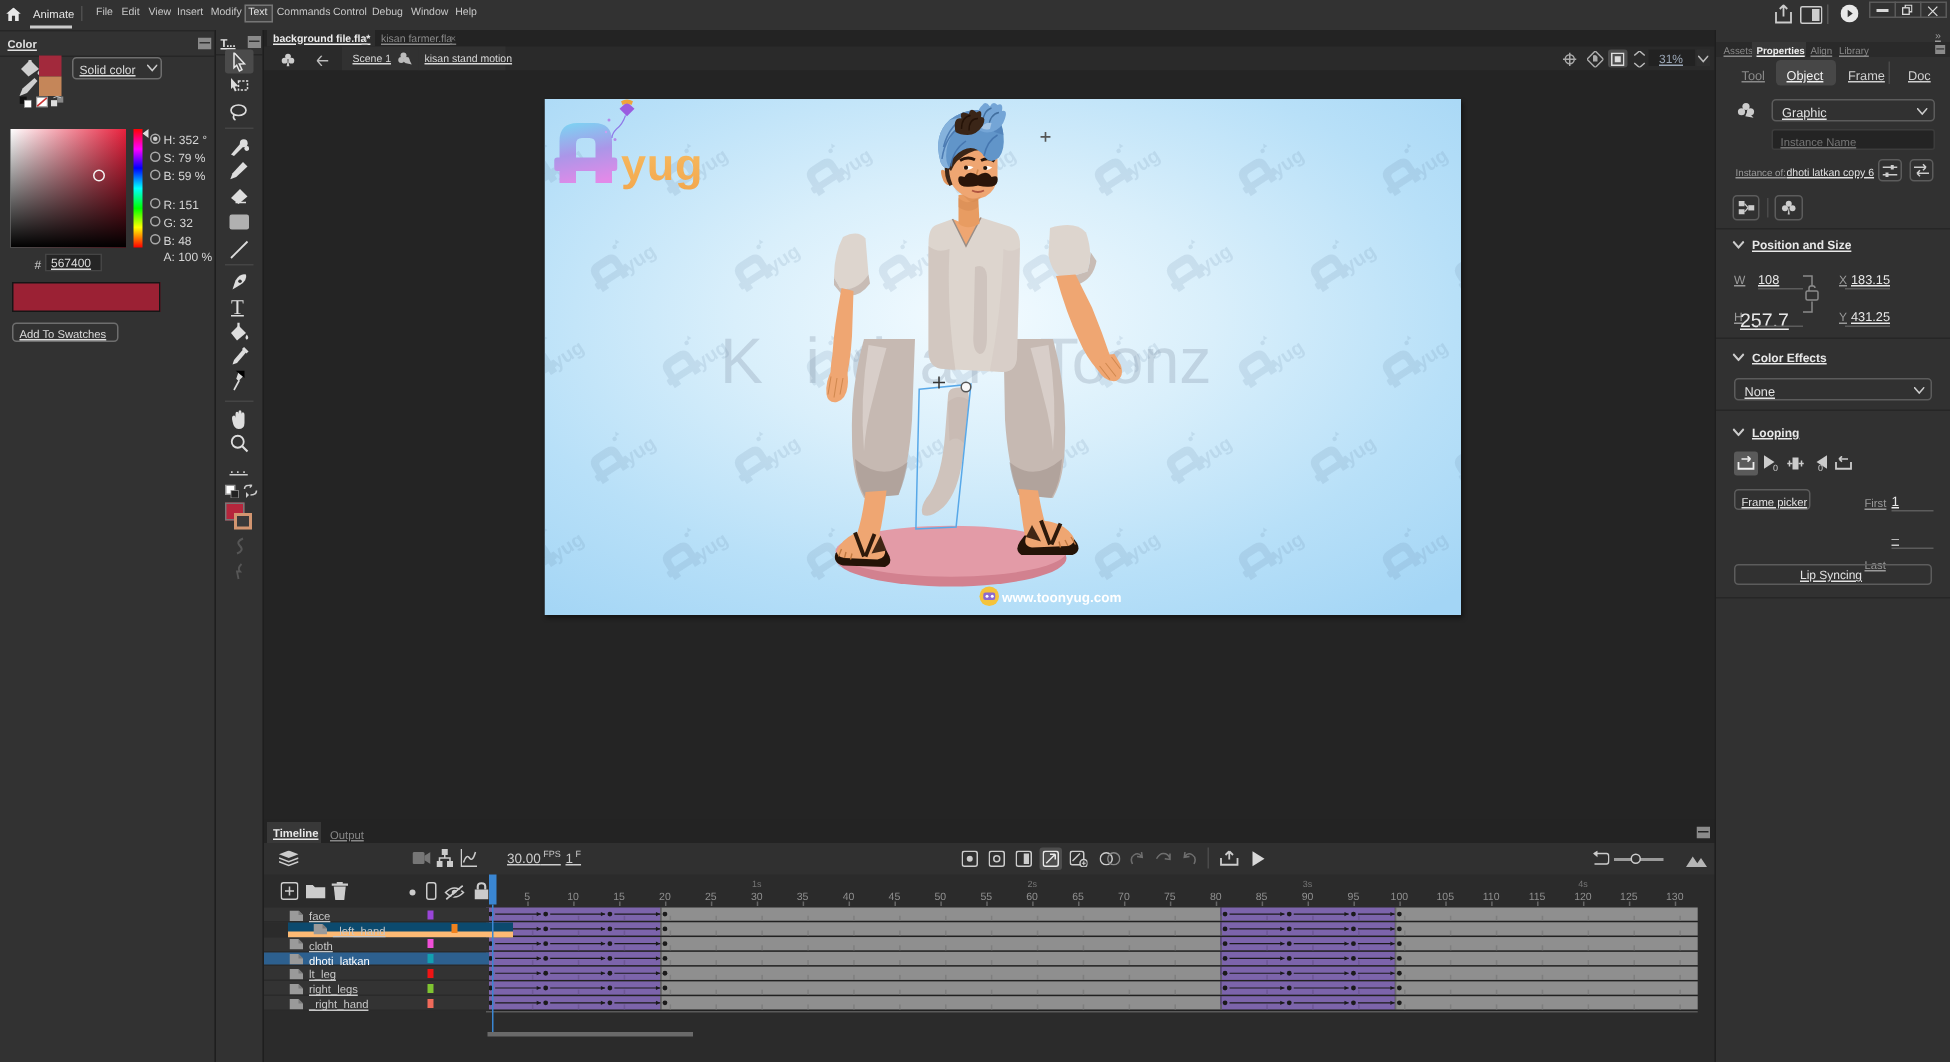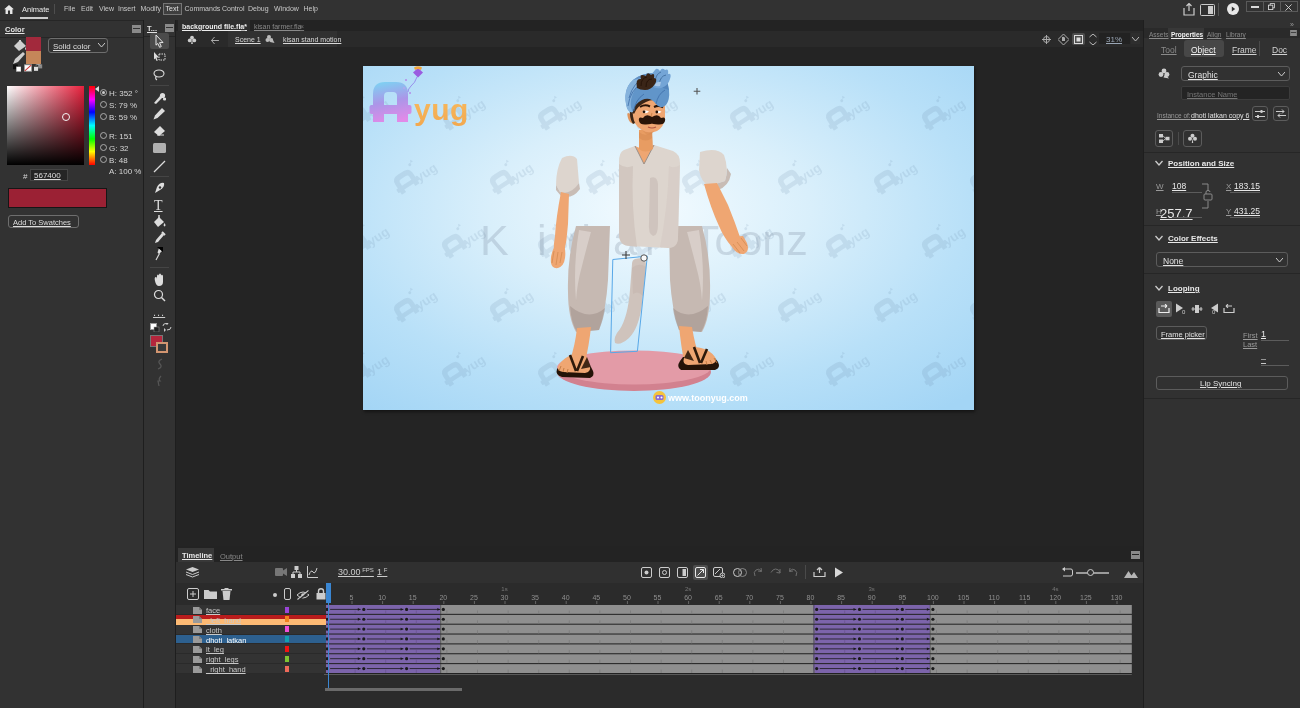--- a/index.html
+++ b/index.html
@@ -664,21 +664,21 @@
           <rect x="0" y="91.00" width="807.8" height="1" fill="#5a5a5a"></rect>
         </svg>
       <div class="abs" style="left:0;top:59.0px;width:150px;height:9.9px;background:#333333;border-bottom:1px solid #2a2a2a">
           <svg class="abs" style="left:17px;top:1.5px" width="9" height="7" viewBox="0 0 9 7">
             <path d="M0 0 L6 0 L9 3 L9 7 L0 7 Z" fill="#9a9a9a"></path>
             <path d="M6 0 L6 3 L9 3" fill="#7a7a7a"></path>
           </svg>
           <div class="txt" style="left:30px;top:1px;font-size:7.5px;color:#c8c8c8">face</div>
           <div class="abs" style="left:109px;top:1.5px;width:4px;height:6px;background:#9a45d8"></div>
         </div>
-      <div class="abs" style="left:0;top:68.9px;width:150px;height:9.9px;background:#b91c1c;border-bottom:6px solid #fdba74">
+      <div class="abs" style="left:16px;top:68.9px;width:150px;height:9.9px;background:#0c4a6e;border-bottom:4px solid #fdba74">
           <svg class="abs" style="left:17px;top:1.5px" width="9" height="7" viewBox="0 0 9 7">
             <path d="M0 0 L6 0 L9 3 L9 7 L0 7 Z" fill="#9a9a9a"></path>
             <path d="M6 0 L6 3 L9 3" fill="#7a7a7a"></path>
           </svg>
           <div class="txt" style="left:30px;top:1px;font-size:7.5px;color:#c8c8c8">_left_hand</div>
           <div class="abs" style="left:109px;top:1.5px;width:4px;height:6px;background:#f0821e"></div>
         </div>
       <div class="abs" style="left:0;top:78.7px;width:150px;height:9.9px;background:#333333;border-bottom:1px solid #2a2a2a">
           <svg class="abs" style="left:17px;top:1.5px" width="9" height="7" viewBox="0 0 9 7">
             <path d="M0 0 L6 0 L9 3 L9 7 L0 7 Z" fill="#9a9a9a"></path>
@@ -854,21 +854,21 @@
     <div class="abs" style="left:77px;top:281px;width:16px;height:16px;border-radius:2px"></div>
     <svg class="abs" style="left:79px;top:284px" width="12" height="10" viewBox="0 0 12 10">
         <path d="M11 4 L11 8.5 L1 8.5 L1 4" stroke="#cccccc" fill="none" stroke-width="1.2"></path>
         <path d="M9 2 L3 2 M3 2 L5 0.2 M3 2 L5 3.8" stroke="#cccccc" fill="none" stroke-width="1.1"></path>
       </svg>
     <div class="abs" style="left:12px;top:306px;width:51px;height:14px;border:1px solid #5c5c5c;border-radius:3px"></div>
     <div class="txt" style="left:17px;top:310px;font-size:7.5px;color:#e2e2e2">Frame picker</div>
     <div class="txt" style="left:99px;top:311px;font-size:7.5px;color:#9a9a9a">First</div>
     <div class="txt" style="left:117px;top:309px;font-size:9px;color:#e8e8e8">1</div>
     <div class="abs" style="left:117px;top:320px;width:28px;height:1px;background:#5c5c5c"></div>
-    <div class="txt" style="left:99px;top:320px;font-size:7.5px;color:#9a9a9a">Last</div>
+    <div class="txt" style="left:99px;top:352px;font-size:7.5px;color:#9a9a9a">Last</div>
     <div class="txt" style="left:117px;top:334px;font-size:9px;color:#c8c8c8">–</div>
     <div class="abs" style="left:117px;top:345px;width:28px;height:1px;background:#5c5c5c"></div>
     <div class="abs" style="left:12px;top:356px;width:132px;height:14px;border:1px solid #5c5c5c;border-radius:3px"></div>
     <div class="txt" style="left:56px;top:359px;font-size:8px;color:#e2e2e2">Lip Syncing</div>
     <div class="abs" style="left:0;top:378px;width:156px;height:1px;background:#262626"></div>
   </div>
   <div class="vdiv" style="left:143px"></div>
   <div class="vdiv" style="left:175px"></div>
   <div class="vdiv" style="left:1143px"></div>
 </div>

